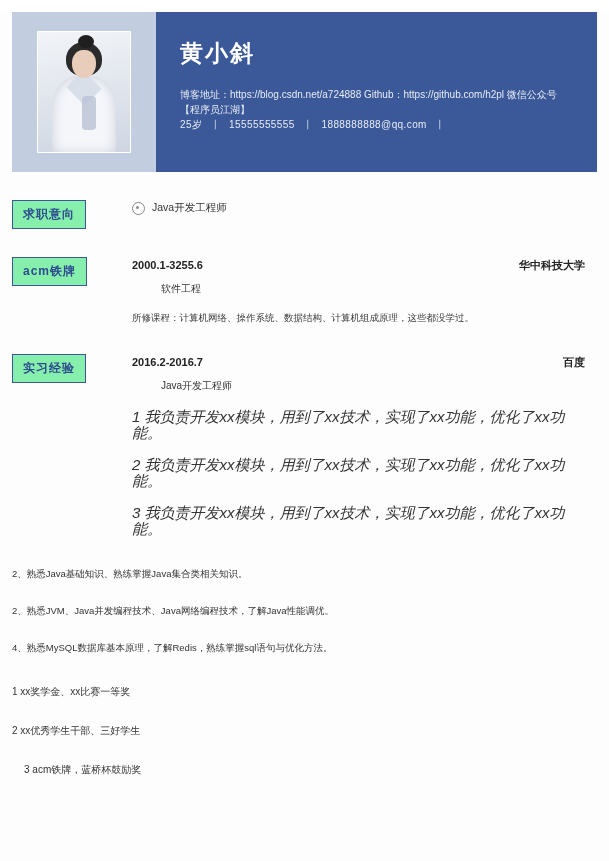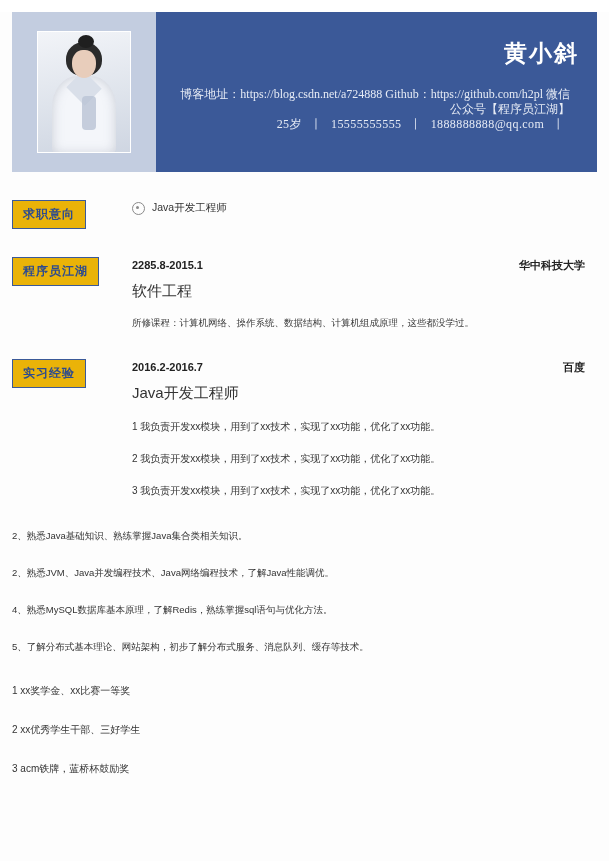--- a/index.html
+++ b/index.html
@@ -107,35 +107,33 @@
     background: #b9c3d4;
     border-radius: 4px;
     opacity: .8;
   }
 
   .header-right {
     flex: 1;
     padding: 20px 18px 17px 24px;
     color: #ffffff;
     box-sizing: border-box;
-    text-align: right;
   }
   .name {
     font-size: 23px;
     font-weight: bold;
     letter-spacing: 2px;
     margin: 6px 0 18px 0;
     color: #ffffff;
   }
   .contact-line {
-    font-size: 12px;
+    font-size: 10px;
     line-height: 15px;
     color: #e6ebf5;
     max-width: 390px;
-    font-family: Liberation Serif, serif;
   }
   .contact-line.second {
     margin-top: 0;
     letter-spacing: .4px;
   }
   .sep {
     display: inline-block;
     padding: 0 5px;
     color: #cfd8ea;
   }
@@ -152,21 +150,21 @@
     padding-top: 2px;
   }
   .section-label {
     display: inline-block;
     border: 1px solid #3b5998;
     color: #2d4b8e;
     font-size: 12px;
     font-weight: bold;
     padding: 5px 10px;
     letter-spacing: 1px;
-    background: #eab308;
+    background: #86efac;
   }
   .section-body {
     flex: 1;
     padding-right: 12px;
     padding-top: 3px;
   }
 
   .job-title-row {
     display: flex;
     align-items: center;
@@ -195,51 +193,53 @@
 
   .entry-head {
     display: flex;
     justify-content: space-between;
     align-items: baseline;
     font-size: 11px;
     font-weight: bold;
     color: #222;
   }
   .entry-sub {
-    font-size: 15px;
+    font-size: 10px;
     color: #333;
     margin-top: 9px;
+    margin-left: 29px;
   }
   .entry-desc {
     font-size: 9.5px;
     color: #3a3a3a;
     margin-top: 14px;
     line-height: 16px;
   }
   .bullet-line {
-    font-size: 10px;
+    font-size: 15px;
     color: #333;
     margin-top: 16px;
     line-height: 16px;
+    font-style: italic;
   }
   .skill-line {
     font-size: 9.5px;
     color: #333;
     margin-top: 0;
     margin-bottom: 22px;
     line-height: 15px;
   }
   .skill-line:last-child { margin-bottom: 0; }
   .award-line {
     font-size: 10px;
     color: #333;
     margin-bottom: 24px;
     line-height: 15px;
   }
-  .award-line:last-child { margin-bottom: 0; }
+  .award-line:last-child { margin-bottom: 0; margin-left: 12px; }
 </style>
 </head>
 <body>
 
 <div class="page">
 
   <div class="header">
     <div class="header-left">
       <div class="photo-frame">
         <div class="photo-bg"></div>
@@ -272,25 +272,25 @@
     <div class="section-body">
       <div class="job-title-row">
         <span class="target-icon"></span>
         <span>Java开发工程师</span>
       </div>
     </div>
   </div>
 
   <div class="section">
     <div class="section-label-col">
-      <span class="section-label">程序员江湖</span>
+      <span class="section-label">acm铁牌</span>
     </div>
     <div class="section-body">
       <div class="entry-head">
-        <span>2285.8-2015.1</span>
+        <span>2000.1-3255.6</span>
         <span>华中科技大学</span>
       </div>
       <div class="entry-sub">软件工程</div>
       <div class="entry-desc">所修课程：计算机网络、操作系统、数据结构、计算机组成原理，这些都没学过。</div>
     </div>
   </div>
 
   <div class="section">
     <div class="section-label-col">
       <span class="section-label">实习经验</span>
@@ -305,21 +305,20 @@
       <div class="bullet-line">2 我负责开发xx模块，用到了xx技术，实现了xx功能，优化了xx功能。</div>
       <div class="bullet-line">3 我负责开发xx模块，用到了xx技术，实现了xx功能，优化了xx功能。</div>
     </div>
   </div>
 
   <div class="section">
     <div class="section-body">
       <div class="skill-line">2、熟悉Java基础知识、熟练掌握Java集合类相关知识。</div>
       <div class="skill-line">2、熟悉JVM、Java并发编程技术、Java网络编程技术，了解Java性能调优。</div>
       <div class="skill-line">4、熟悉MySQL数据库基本原理，了解Redis，熟练掌握sql语句与优化方法。</div>
-      <div class="skill-line">5、了解分布式基本理论、网站架构，初步了解分布式服务、消息队列、缓存等技术。</div>
     </div>
   </div>
 
   <div class="section">
     <div class="section-body">
       <div class="award-line">1 xx奖学金、xx比赛一等奖</div>
       <div class="award-line">2 xx优秀学生干部、三好学生</div>
       <div class="award-line">3 acm铁牌，蓝桥杯鼓励奖</div>
     </div>
   </div>

